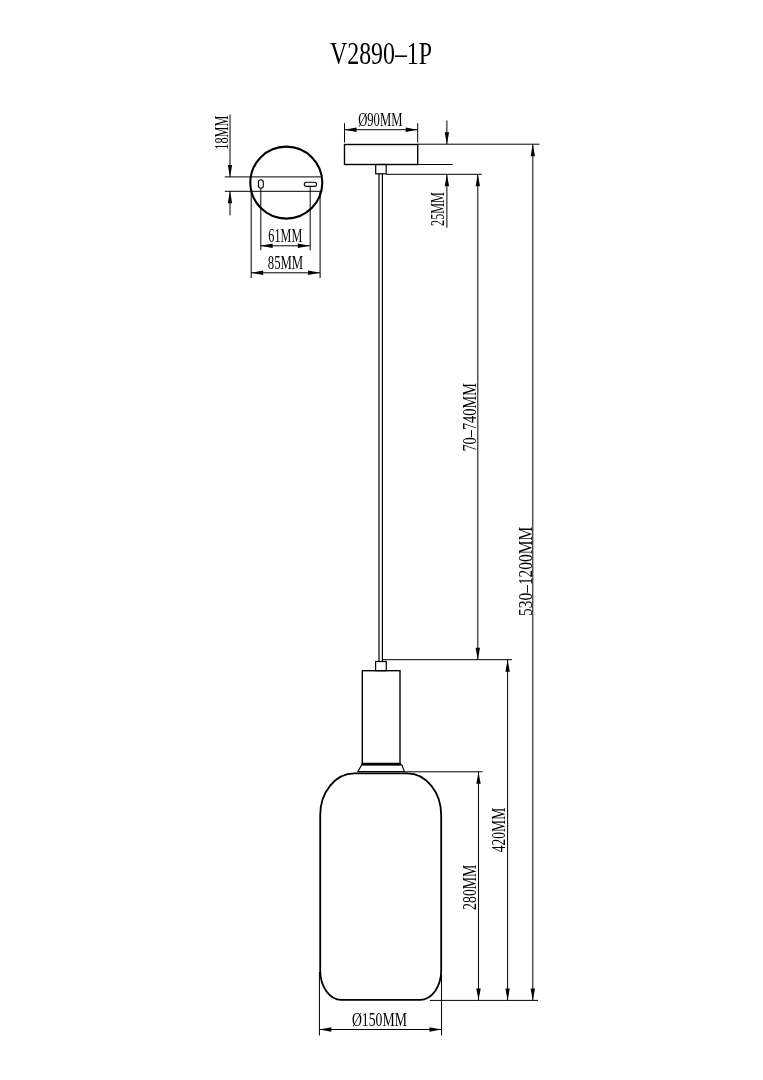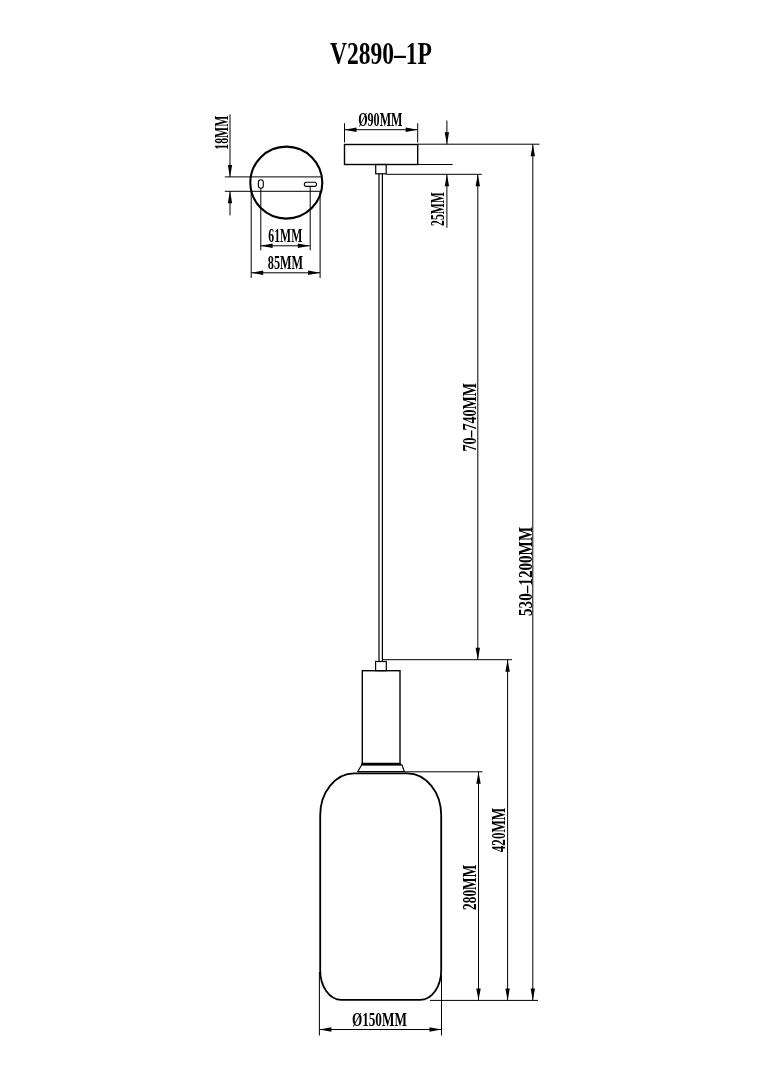--- a/index.html
+++ b/index.html
@@ -1,16 +1,16 @@
 <!DOCTYPE html>
 <html><head>
 <meta charset="utf-8">
 <style>
   html,body{margin:0;padding:0;background:#ffffff;}
-  #page{position:relative;width:763px;height:1080px;background:#ffffff;overflow:hidden;font-weight:bold;}
+  #page{position:relative;width:763px;height:1080px;background:#ffffff;overflow:hidden;}
   svg{position:absolute;left:0;top:0;}
   text{font-family:"Liberation Serif", serif;fill:#000;}
 </style>
 </head>
 <body>
 <div id="page">
 <svg width="763" height="1080" viewBox="0 0 763 1080">
 
   <rect x="0" y="0" width="763" height="1080" fill="#ffffff"></rect>
 

